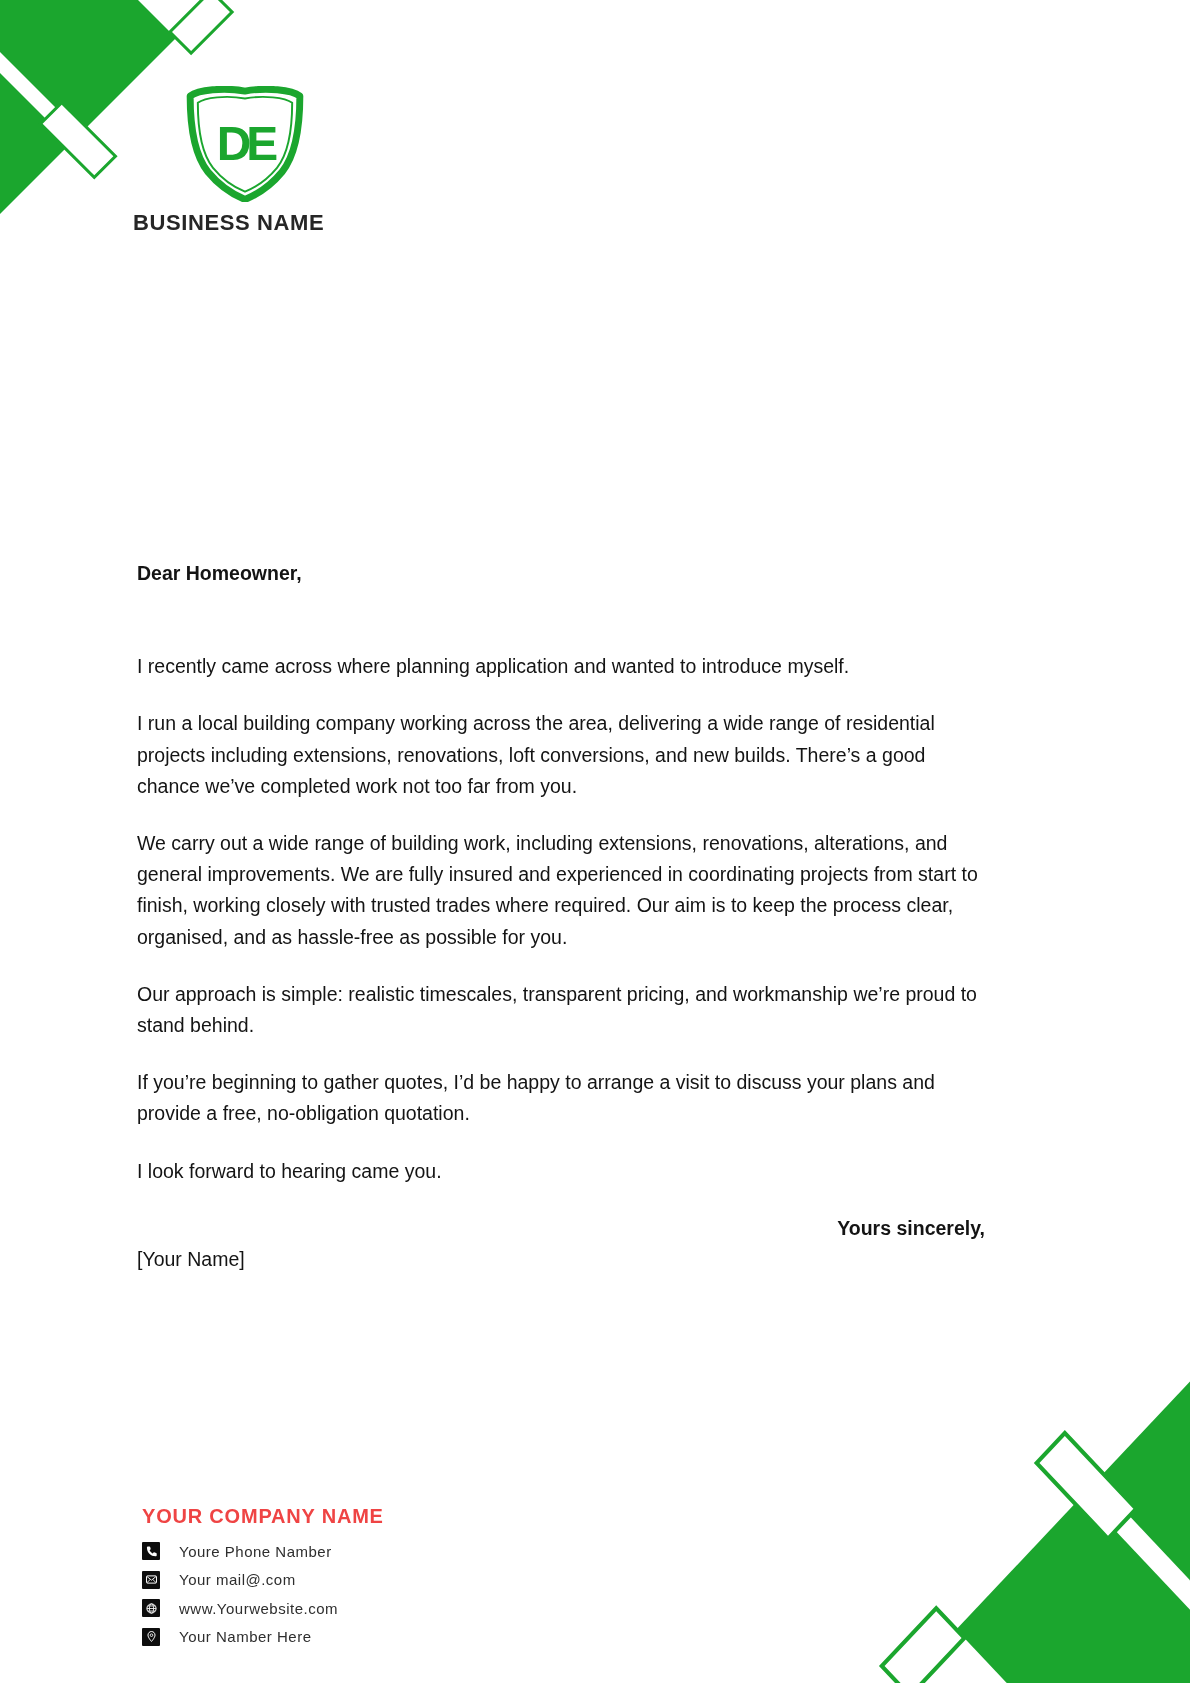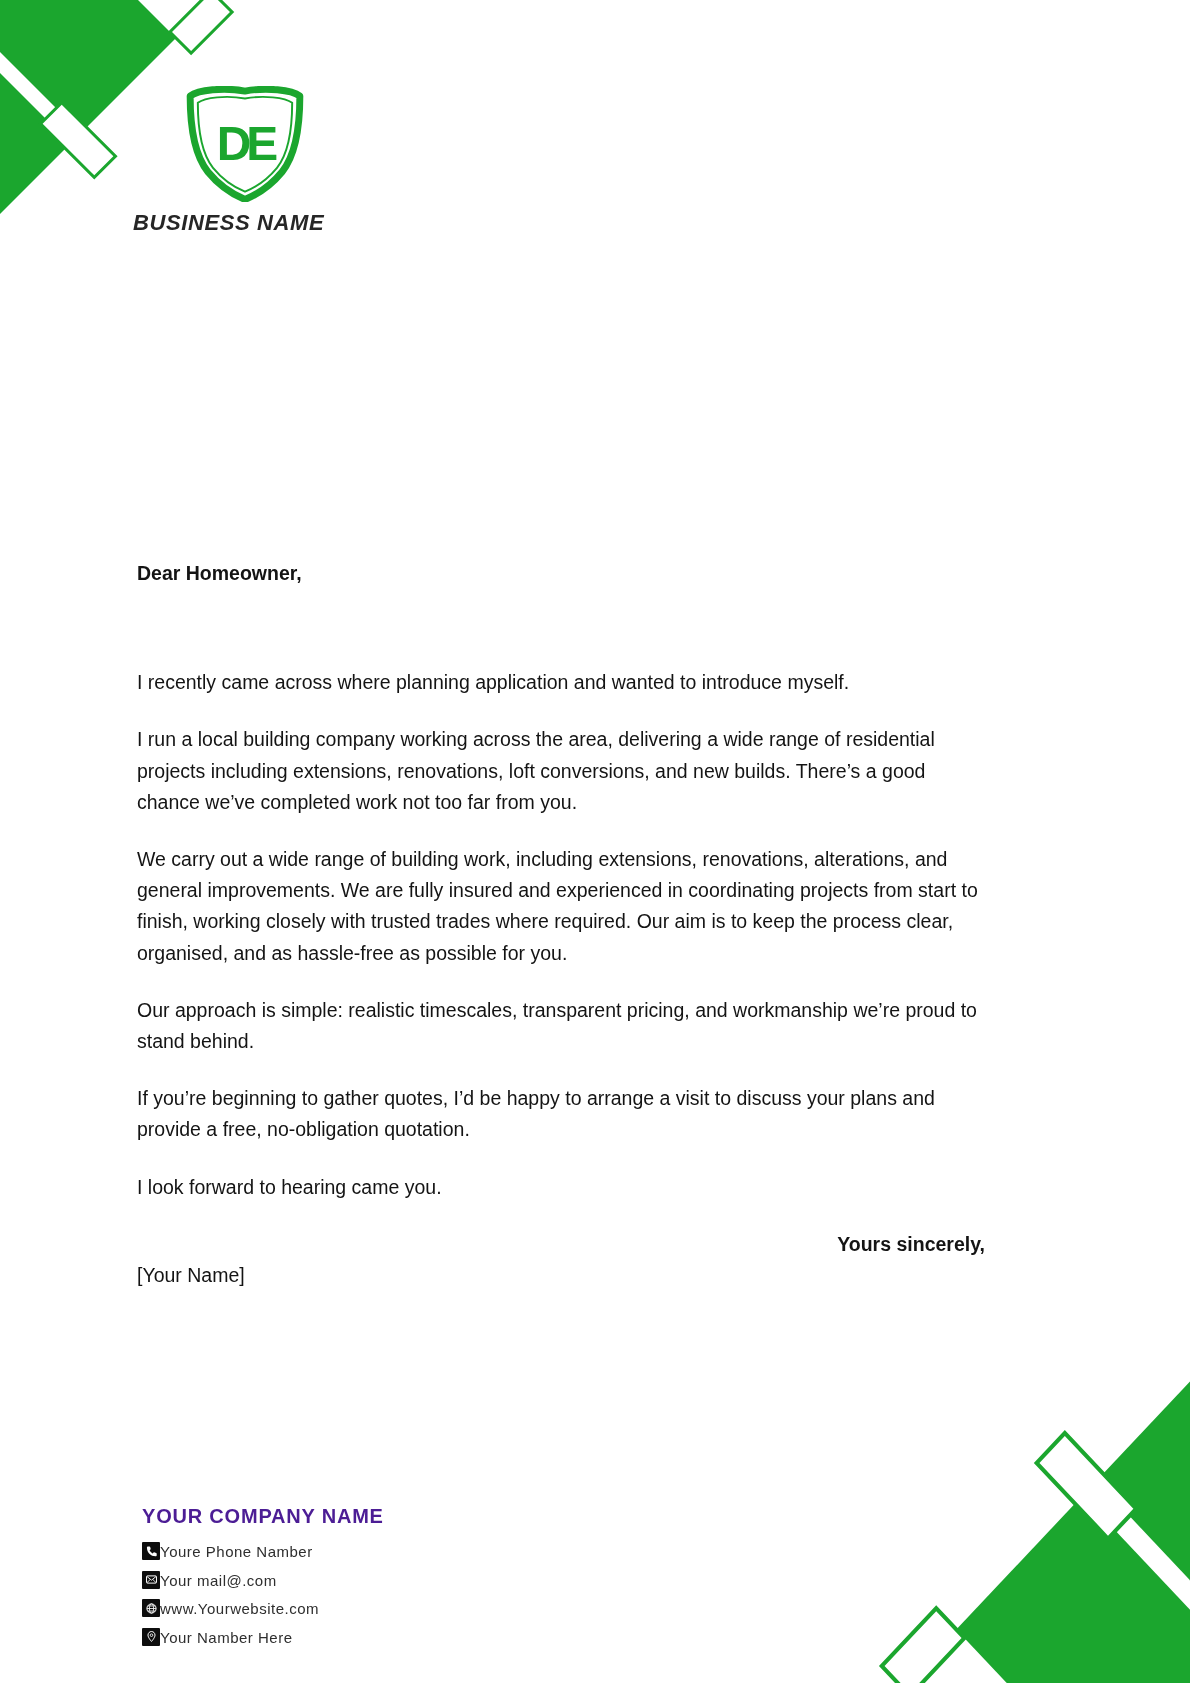--- a/index.html
+++ b/index.html
@@ -14,39 +14,39 @@
   
   .corner{position:absolute;pointer-events:none;}
   .corner.tl{left:0;top:0;width:250px;height:240px;}
   .corner.br{right:0;bottom:0;width:332px;height:338px;transform:rotate(180deg);}
   
   .logo-wrap{position:absolute;left:143px;top:86px;width:230px;}
   .shield{position:absolute;left:37px;top:0;width:130px;height:116px;}
   .business-name{
     position:absolute;left:-10px;top:124px;width:260px;
     font-size:22px;font-weight:800;letter-spacing:.6px;
-    color:#262626;white-space:nowrap;font-style:italic;
+    color:#262626;white-space:nowrap;
   }
   
   .letter{
     position:absolute;left:137px;top:558px;width:848px;
     font-size:19.5px;line-height:31.2px;color:#141414;
   }
   .letter p{margin:0 0 26px 0;}
-  .letter .greeting{font-weight:700;margin-bottom:78px;}
+  .letter .greeting{font-weight:700;margin-bottom:62px;}
   .letter .closing{font-weight:700;margin-bottom:0;text-align:right;}
   .letter .signature{margin:0;}
   
   .footer{position:absolute;left:142px;top:1505px;}
   .company-name{
     font-size:20px;font-weight:800;letter-spacing:.8px;
-    color:#4c1d95;margin:0 0 14px 0;white-space:nowrap;
+    color:#ef4444;margin:0 0 14px 0;white-space:nowrap;
   }
   .contact-list{display:flex;flex-direction:column;gap:10.5px;}
-  .contact-row{display:flex;align-items:flex-end;}
+  .contact-row{display:flex;align-items:center;gap:19px;}
   .contact-icon{
     width:18px;height:18px;background:#0d0d0d;border-radius:1px;
     display:flex;align-items:center;justify-content:center;flex:0 0 auto;
   }
   .contact-icon svg{display:block;}
   .contact-label{
     font-size:15px;color:#2e2e2e;letter-spacing:.5px;font-weight:500;
     white-space:nowrap;
   }
 </style>

